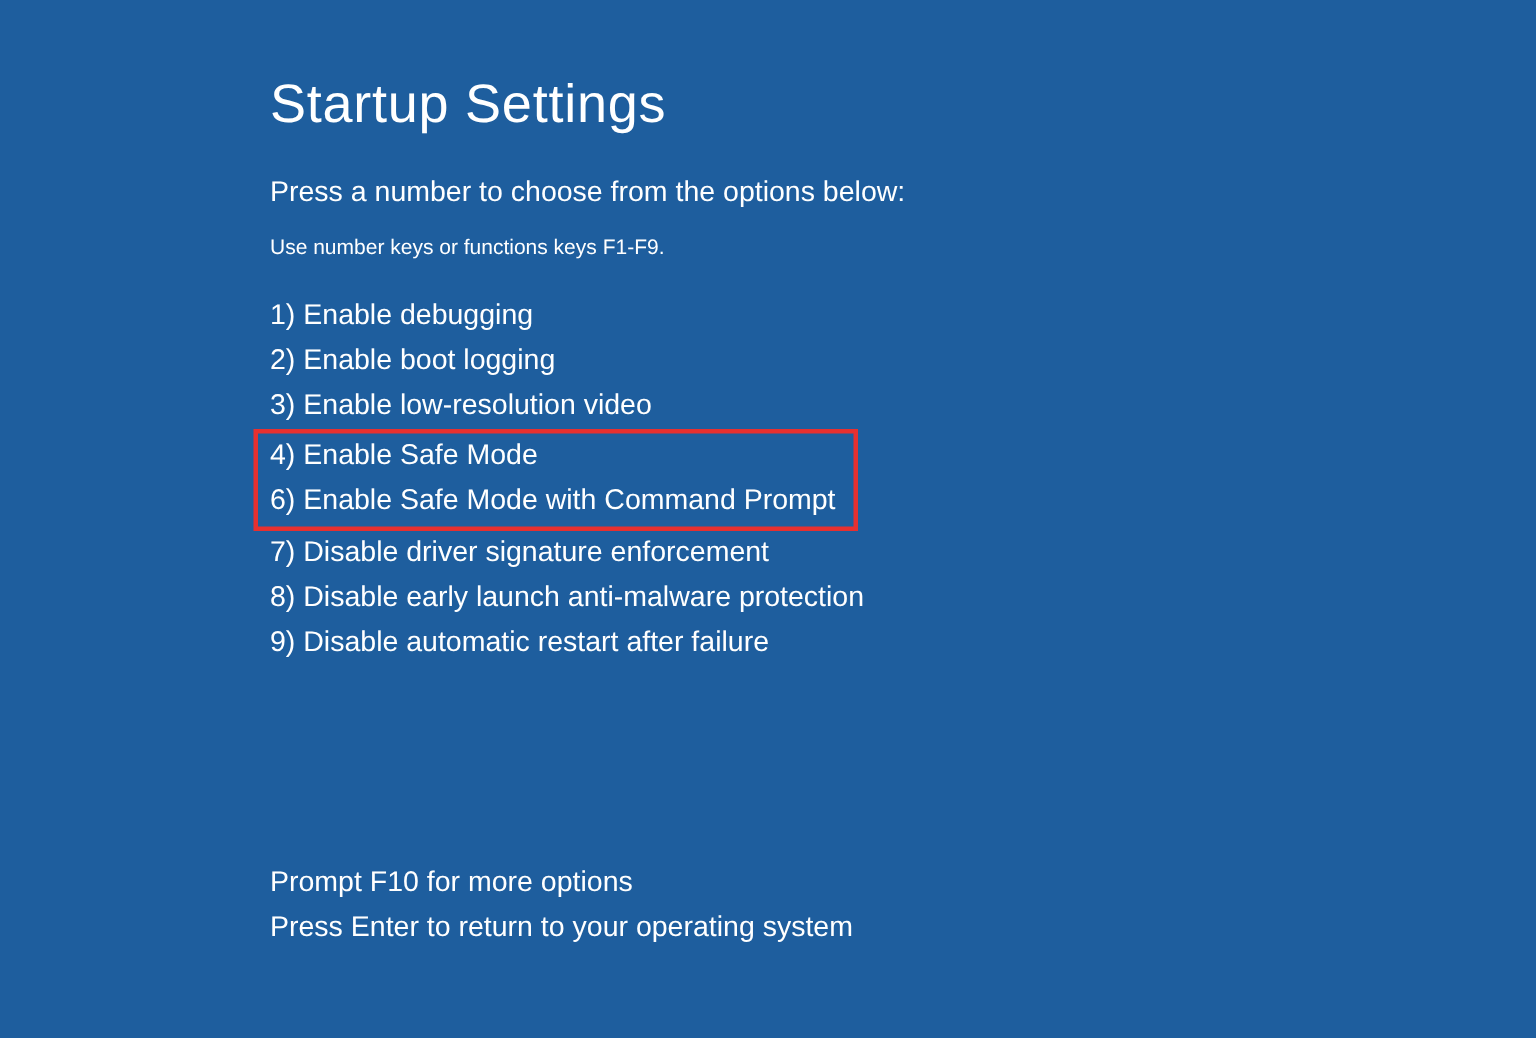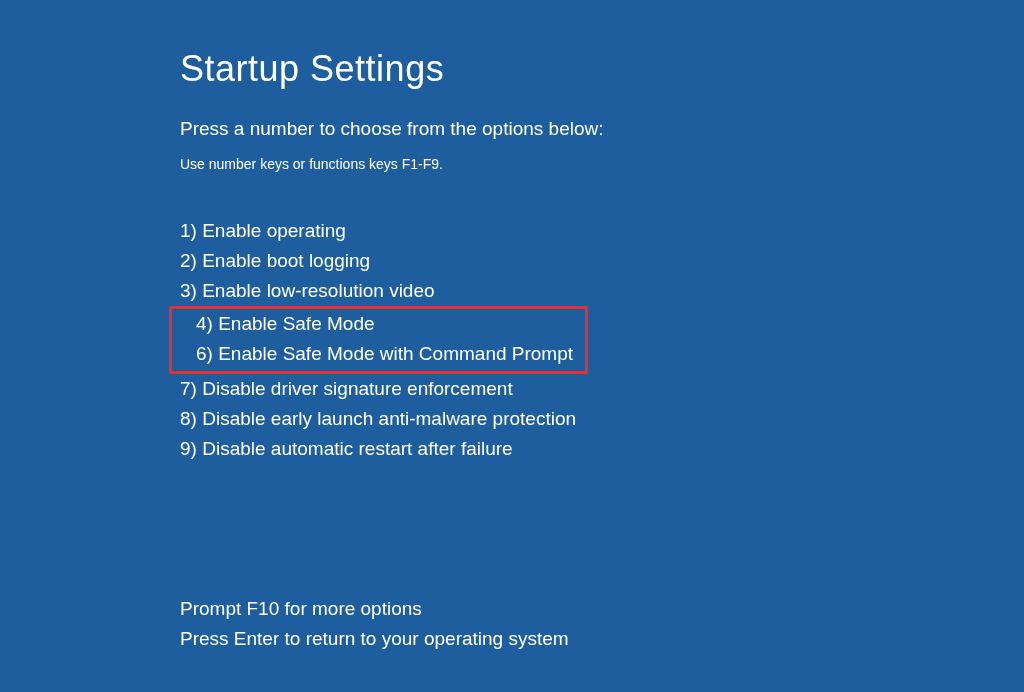--- a/index.html
+++ b/index.html
@@ -26,36 +26,36 @@
       letter-spacing: 0.5px;
     }
     .subtitle {
       font-size: 19px;
       font-weight: 400;
       margin-bottom: 16px;
     }
     .hint {
       font-size: 14px;
       font-weight: 300;
-      margin-bottom: 44px;
+      margin-bottom: 24px;
     }
     .options-list {
       list-style: none;
     }
     .option-item {
       font-size: 19px;
       font-weight: 300;
       line-height: 30px;
       padding: 0;
     }
     .highlight-box {
       border: 3px solid #e63030;
       display: inline-block;
       padding-right: 12px;
-      padding-left: 24px;
+      padding-left: 8px;
       margin-left: -11px;
       padding-bottom: 2px;
     }
     .footer {
       margin-top: 130px;
     }
     .footer-line {
       font-size: 19px;
       font-weight: 300;
       line-height: 30px;
@@ -63,21 +63,21 @@
   </style>
 </head>
 <body>
 
 <div class="container">
   <h1 class="title">Startup Settings</h1>
   <div class="subtitle">Press a number to choose from the options below:</div>
   <div class="hint">Use number keys or functions keys F1-F9.</div>
 
   <ul class="options-list">
-    <li class="option-item"><span>1</span>) <span>Enable operating</span></li>
+    <li class="option-item"><span>1</span>) <span>Enable debugging</span></li>
     <li class="option-item"><span>2</span>) <span>Enable boot logging</span></li>
     <li class="option-item"><span>3</span>) <span>Enable low-resolution video</span></li>
     <li>
       <div class="highlight-box">
         <div class="option-item"><span>4</span>) <span>Enable Safe Mode</span></div>
         <div class="option-item"><span>6</span>) <span>Enable Safe Mode with Command Prompt</span></div>
       </div>
     </li>
     <li class="option-item"><span>7</span>) <span>Disable driver signature enforcement</span></li>
     <li class="option-item"><span>8</span>) <span>Disable early launch anti-malware protection</span></li>

